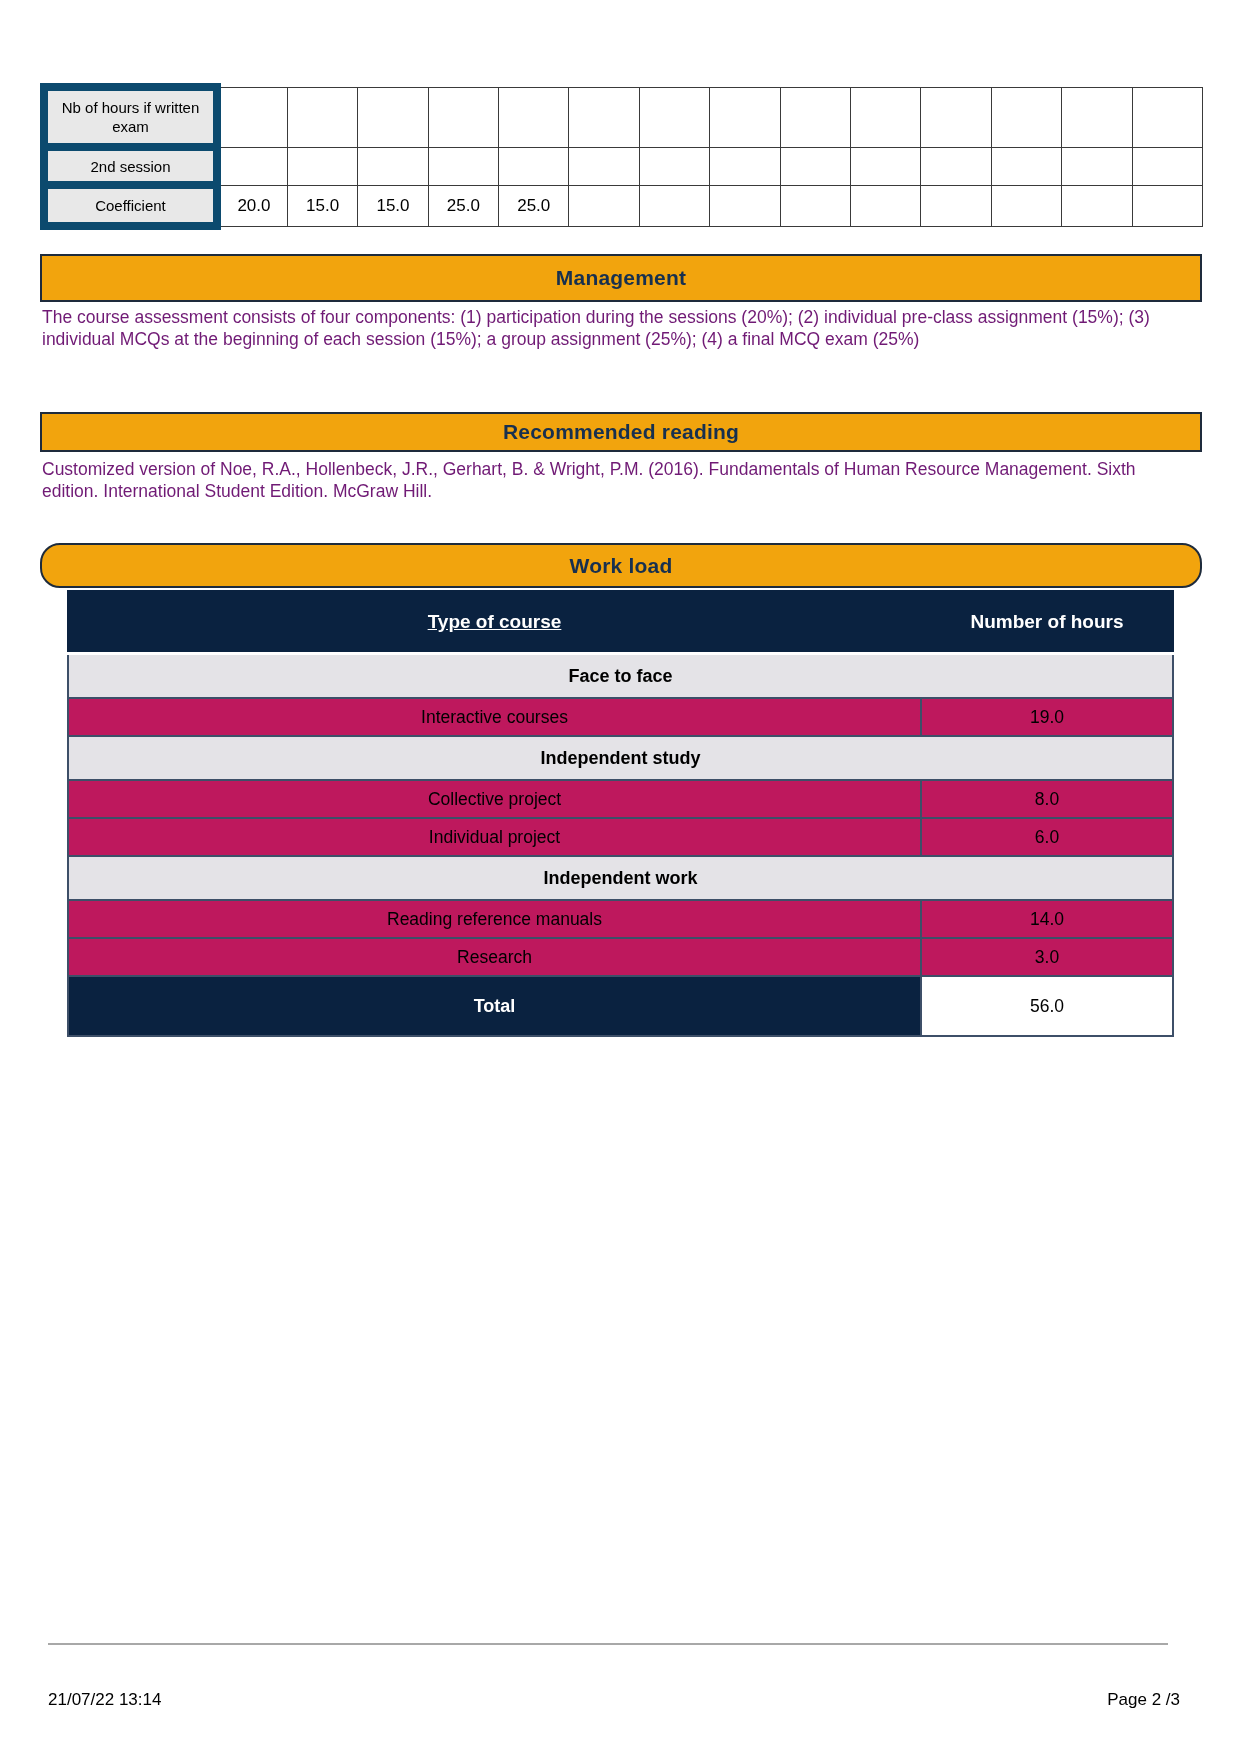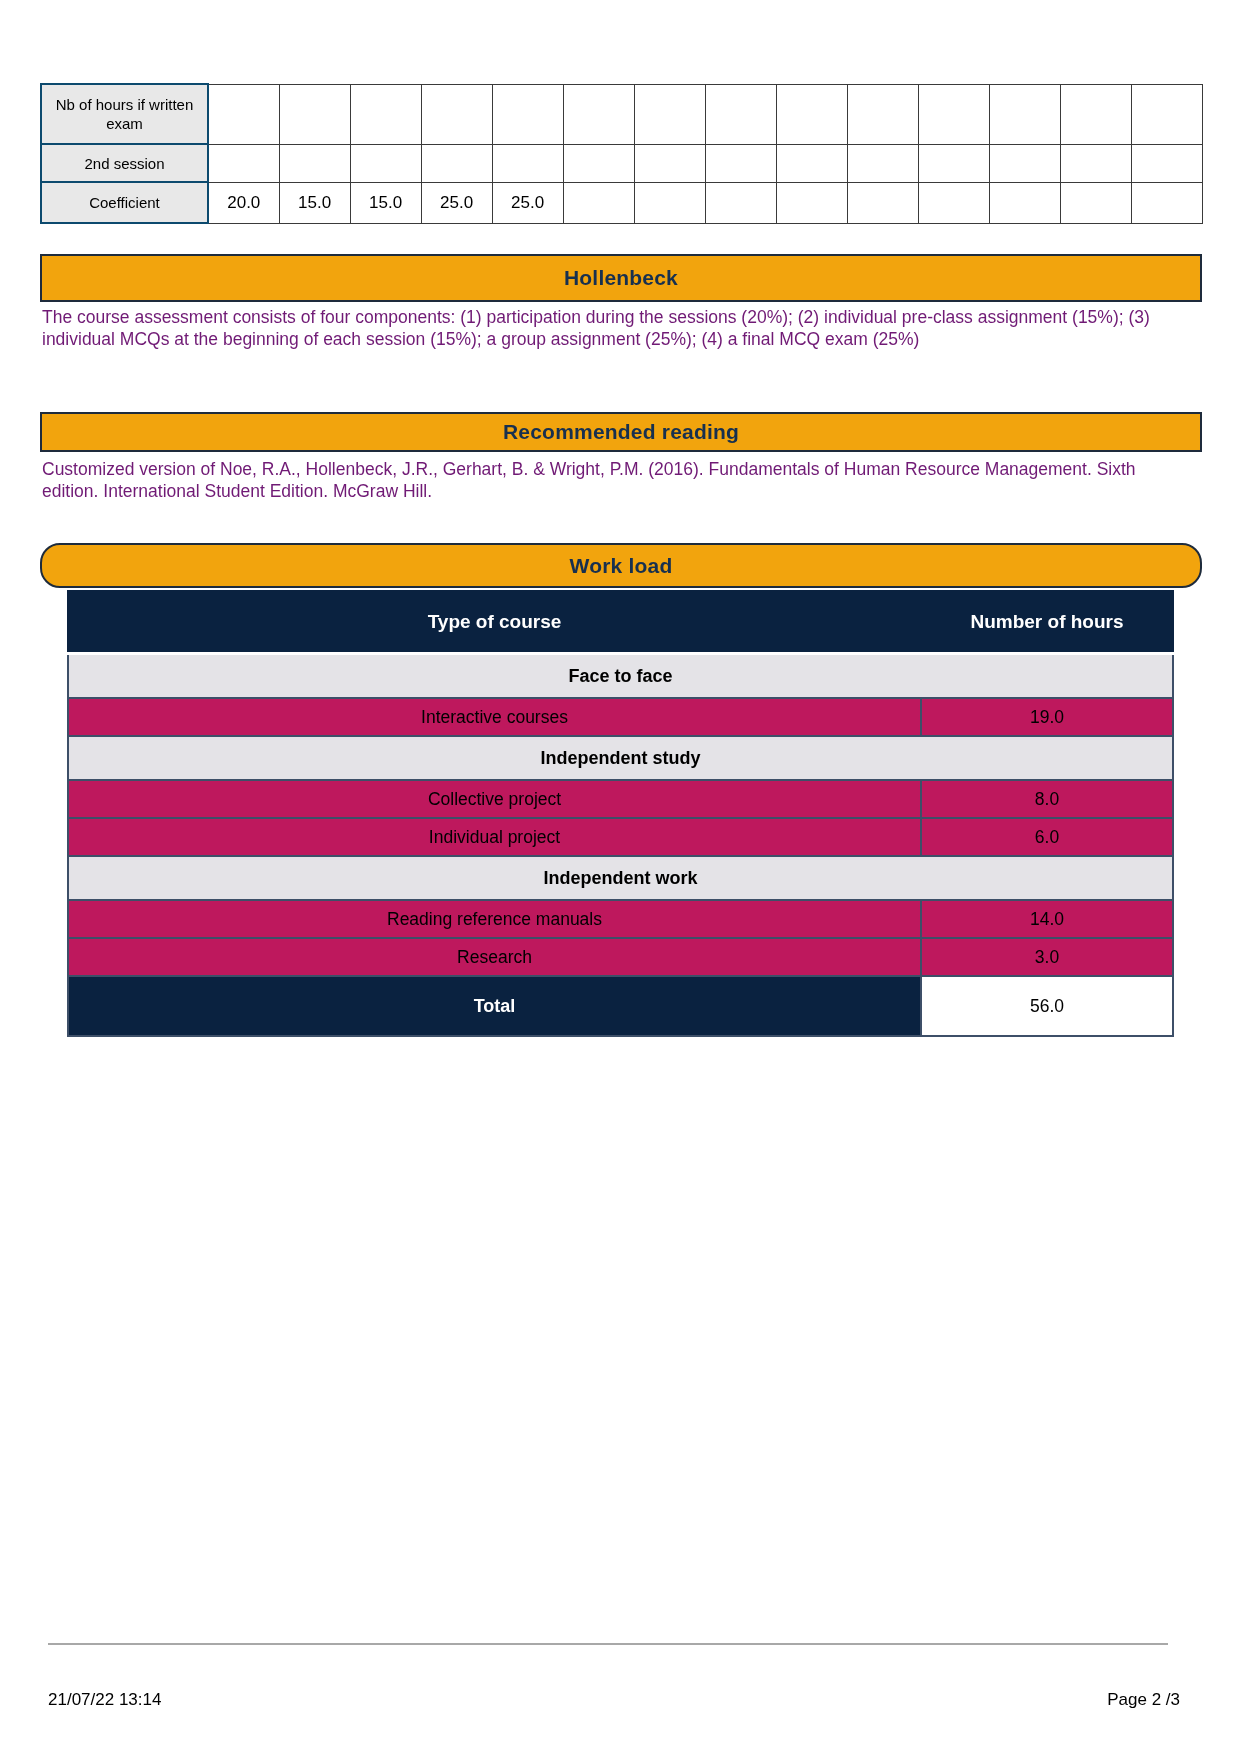--- a/index.html
+++ b/index.html
@@ -18,21 +18,21 @@
     width:1240px;height:1755px;position:relative;background:#ffffff;
     font-family:"Liberation Sans", sans-serif;color:#000;
     overflow:hidden;
   }
   .abs{position:absolute;box-sizing:border-box;}
 
   
   #top-table-wrap{left:40px;top:83px;}
   table.grid{border-collapse:collapse;table-layout:fixed;width:1163px;}
   .grid th{
-    width:141px;background:var(--label-gray);border:2px solid #0c4a6e;
+    width:141px;background:var(--label-gray);border:8px solid #0c4a6e;
     font-weight:normal;font-size:15px;line-height:19px;padding:2px 12px;
     text-align:center;vertical-align:middle;
   }
   .grid td{
     border:1px solid var(--grid-line);background:#fff;
     text-align:center;vertical-align:middle;font-size:17px;padding:0;
   }
   tr.r1{height:60px;}
   tr.r2{height:38px;}
   tr.r3{height:41px;}
@@ -66,21 +66,21 @@
   .wl col.c1{width:853px;}
   .wl col.c2{width:252px;}
   .wl td{
     border:2px solid var(--wl-border);
     text-align:center;vertical-align:middle;font-size:17.5px;padding:0;
   }
   tr.wl-head td{
     background:var(--navy);color:#fff;font-weight:bold;font-size:19px;
     height:60px;border-color:var(--navy);border-bottom:3px solid #fff;
   }
-  tr.wl-head td:first-child{border-right:1px solid #0E2A4C;}
+  tr.wl-head td:first-child{border-right:1px solid #0E2A4C;text-decoration:underline;}
   tr.wl-section td{
     background:var(--band-gray);font-weight:bold;font-size:18px;height:42px;
   }
   tr.wl-row td{height:36px;background:#be185d;}
   tr.wl-total td{height:58px;margin-left:32px;}
   tr.wl-total td.label{
     background:var(--navy);color:#fff;font-weight:bold;font-size:18px;
     border-color:var(--wl-border);
   }
   tr.wl-total td.value{background:#fff;}
@@ -146,21 +146,21 @@
           <td></td>
           <td></td>
           <td></td>
           <td></td>
         </tr>
       </tbody>
   </table>
 </div>
 
 <div class="abs bar" id="eval-bar">
-  <span>Hollenbeck</span>
+  <span>Management</span>
 </div>
 <div class="abs para" id="eval-para">The course assessment consists of four components: (1) participation during the sessions (20%); (2) individual pre-class assignment (15%); (3) individual MCQs at the beginning of each session (15%); a group assignment (25%); (4) a final MCQ exam (25%)</div>
 
 <div class="abs bar" id="read-bar">
   <span>Recommended reading</span>
 </div>
 <div class="abs para" id="read-para">Customized version of Noe, R.A., Hollenbeck, J.R., Gerhart, B. &amp; Wright, P.M. (2016). Fundamentals of Human Resource Management. Sixth edition. International Student Edition. McGraw Hill.</div>
 
 <div class="abs bar" id="work-bar">
   <span>Work load</span>

